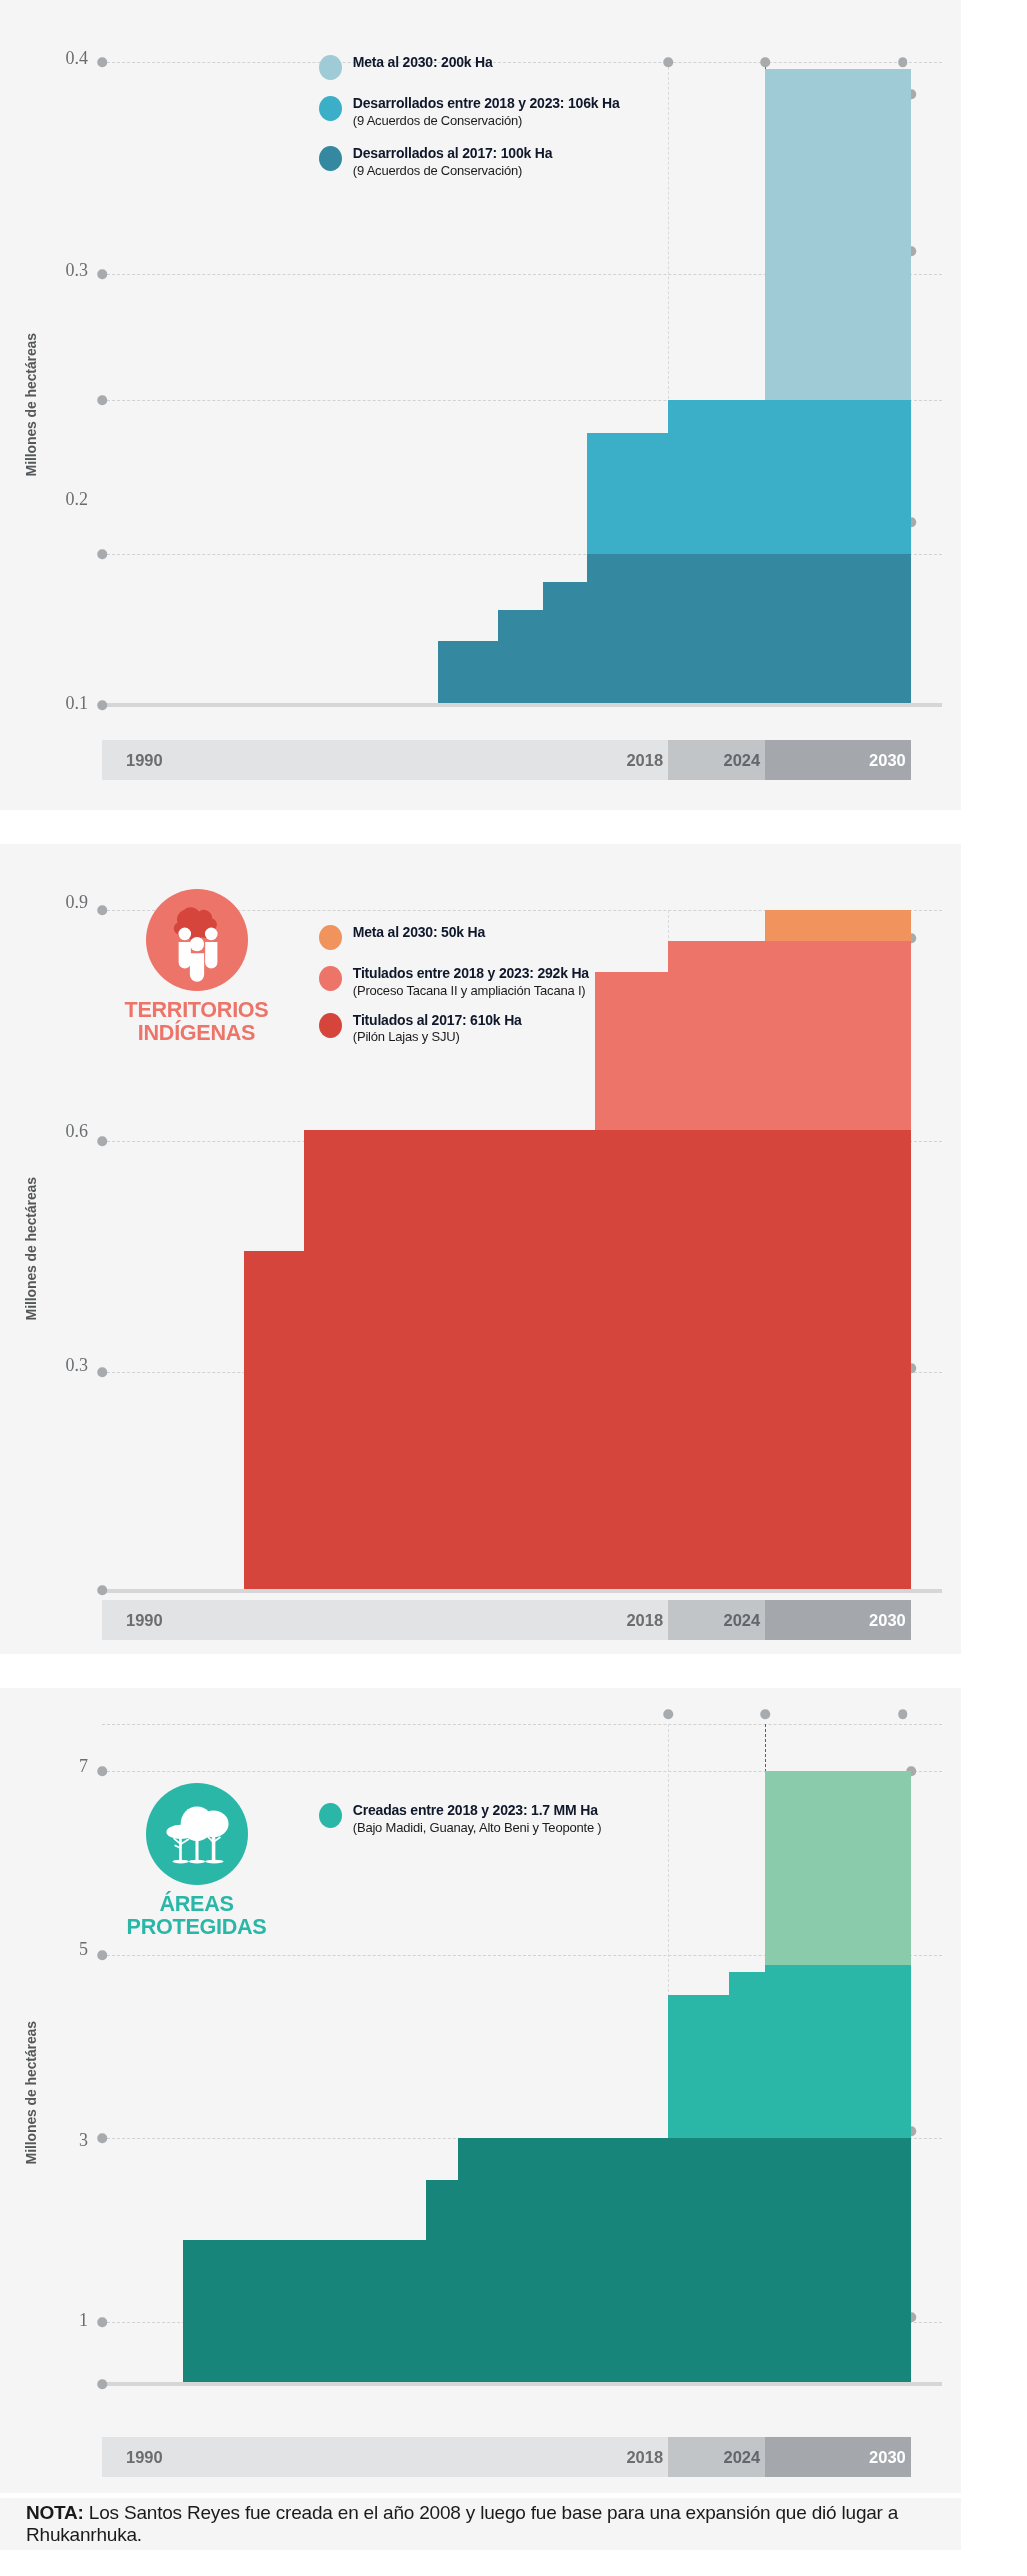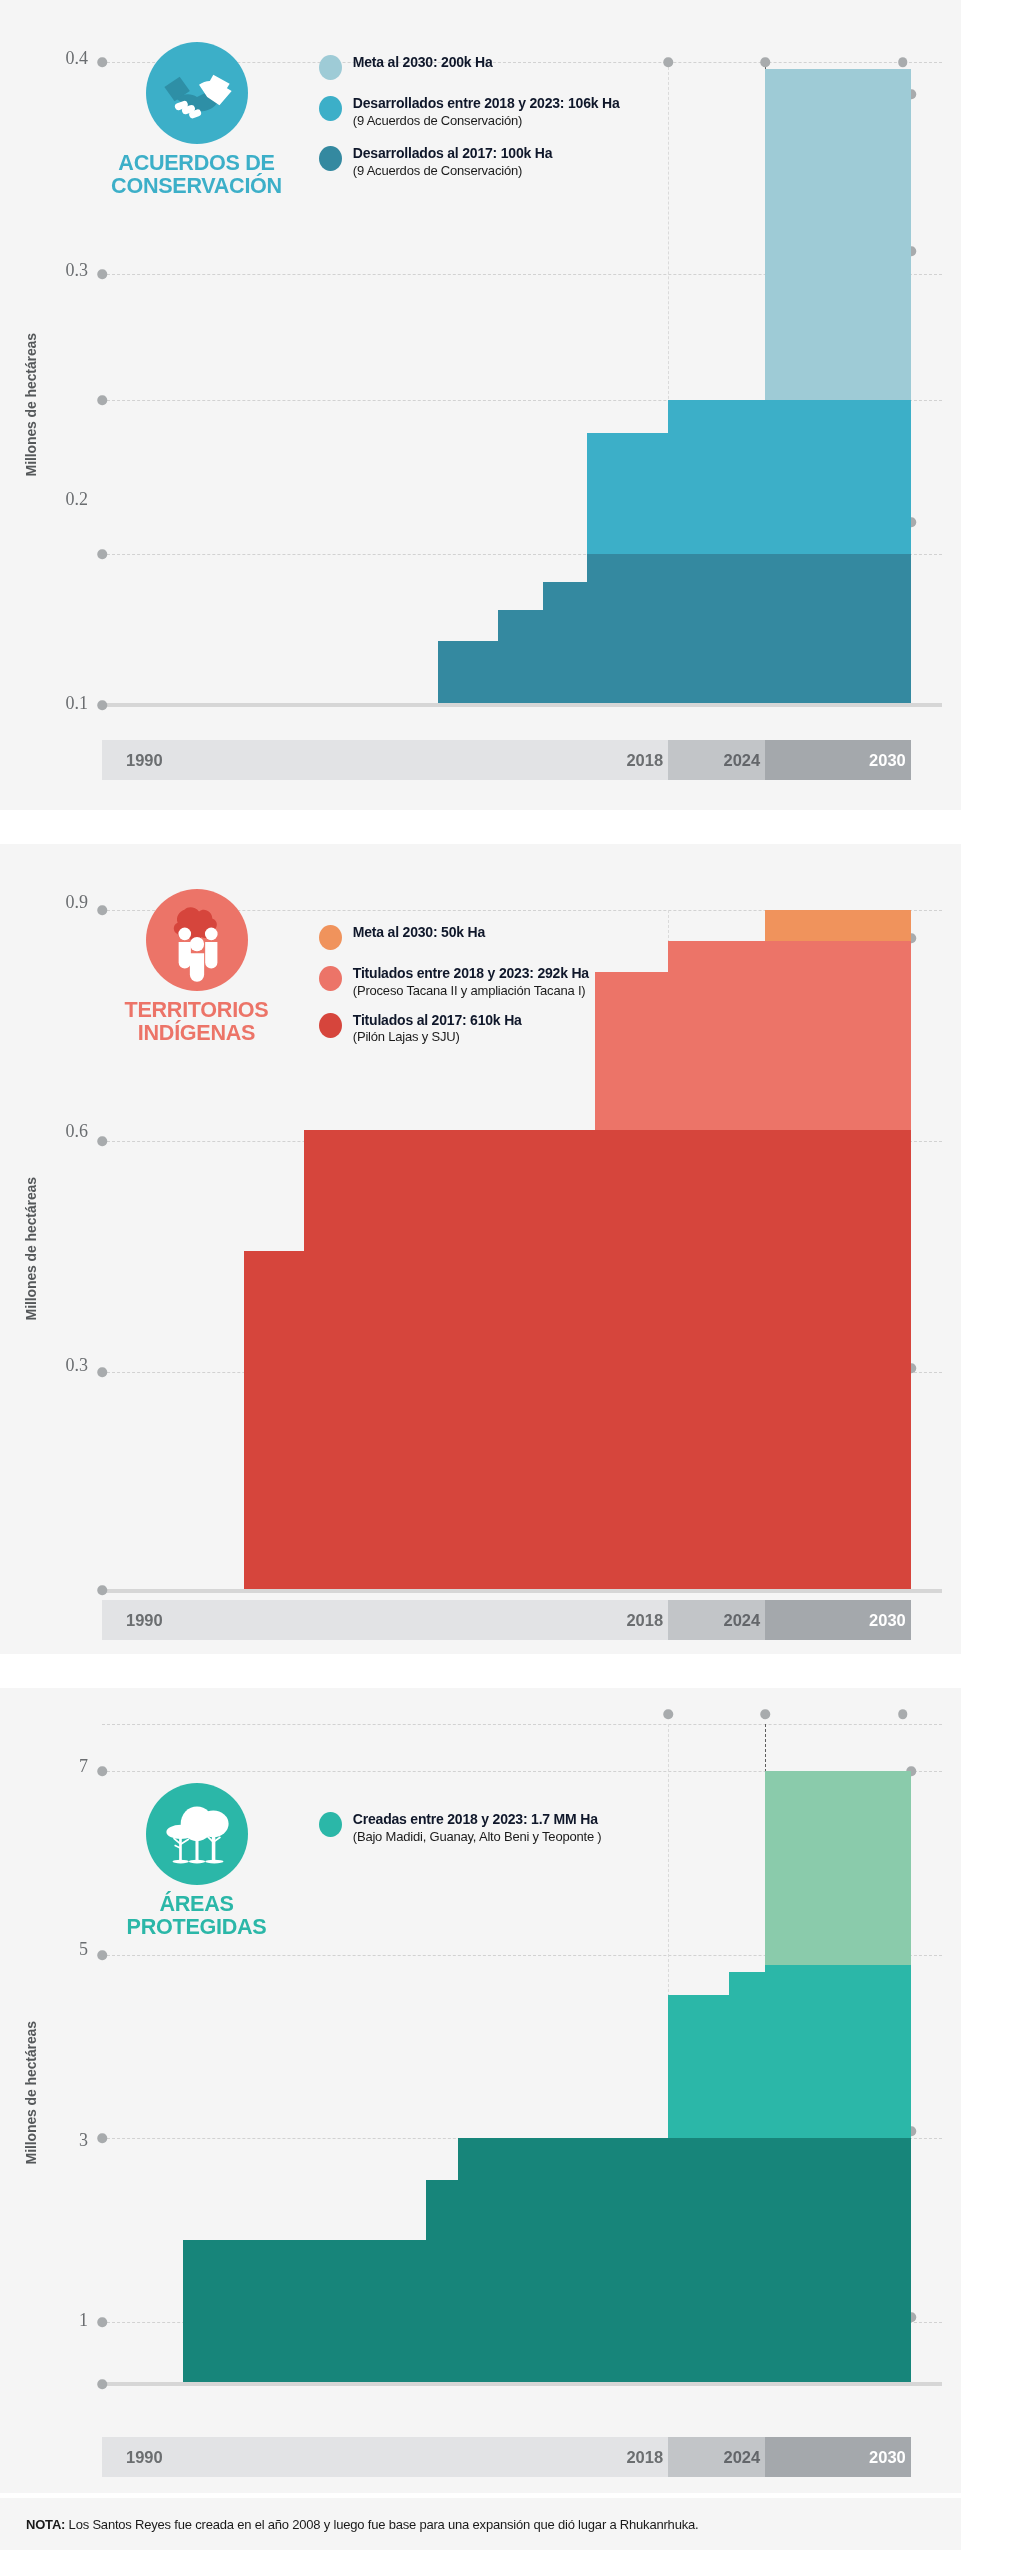--- a/index.html
+++ b/index.html
@@ -18,21 +18,21 @@
   #panel-1 { top: 0;    height: 810px; }
   #panel-2 { top: 844px; height: 810px; }
   #panel-3 { top: 1688px; height: 805px; }
   #note-bar {
     position:absolute; left:0; top:2498px; width:961px; height:52px;
     background:#f5f5f5;
     display:flex; align-items:center;
   }
   .note-text {
     padding-left: 26px;
-    font-size: 13px;
+    font-size: 19px;
     color:#1a1a1a;
     font-family:"Liberation Sans Narrow","Liberation Sans",sans-serif;
     letter-spacing:-0.2px;
   }
   .note-text b { font-weight:700; }
 
   
   .plot {
     position:absolute;
     left:102px; right:50px; 
@@ -180,39 +180,20 @@
       <div class="step" style="left:60%; width:40%; top:554px; height:149px; background:#3489a0;"></div>
       <div class="step" style="left:54.5%; width:5.5%; top:582px; height:121px; background:#3489a0;"></div>
       <div class="step" style="left:49%;   width:5.5%; top:610px; height:93px; background:#3489a0;"></div>
       <div class="step" style="left:41.5%; width:7.5%; top:641px; height:62px; background:#3489a0;"></div>
 
       <div class="baseline" style="left:0; right:-31px; top:703px;"></div>
       <div class="dot" style="left:0; top:705px;"></div>
     </div>
   </div>
 
-  <div class="iconwrap" style="left:102px; top:42px; width:189px;">
-    <div class="iconcircle" style="background:#3cafc8;">
-      <svg viewBox="0 0 100 100" width="102" height="102" aria-hidden="true">
-        <g transform="translate(0,4)">
-          <path d="M18 40 L33 30 L43 44 L28 54 Z" fill="#2e8fa6"></path>
-          <path d="M30 52 C36 46, 44 46, 50 50 L62 44 C68 41, 74 44, 76 49 L68 58 C62 64, 52 66, 45 62 Z" fill="#2e8fa6"></path>
-          <path d="M52 38 C58 33, 66 33, 72 37 L84 44 L72 58 L60 50 Z" fill="#ffffff"></path>
-          <path d="M66 28 L82 37 L72 53 L57 44 Z" fill="#ffffff"></path>
-          <rect x="28" y="55" width="13" height="7" rx="3.5" fill="#ffffff" transform="rotate(-20 34 58)"></rect>
-          <rect x="35" y="59" width="13" height="7" rx="3.5" fill="#ffffff" transform="rotate(-20 41 62)"></rect>
-          <rect x="42" y="63" width="12" height="7" rx="3.5" fill="#ffffff" transform="rotate(-20 48 66)"></rect>
-        </g>
-      </svg>
-    </div>
-    <div class="cat-title" style="color:#3cafc8;">
-      <div>ACUERDOS DE</div>
-      <div>CONSERVACIÓN</div>
-    </div>
-  </div>
 
   <div class="legend" style="left:319px; top:54px; width:407px;">
     <div class="legend-row">
       <div class="swatch" style="background:#9ecbd6;"></div>
       <div>
         <div class="legend-main">Meta al 2030: 200k Ha</div>
       </div>
     </div>
     <div class="legend-row" style="margin-top:15.6px;">
       <div class="swatch" style="background:#3cafc8;"></div>
@@ -409,21 +390,21 @@
         <ellipse cx="67" cy="77" rx="9" ry="1.8" fill="#ffffff"></ellipse>
       </svg>
     </div>
     <div class="cat-title" style="color:#2bb7a8;">
       <div>ÁREAS</div>
       <div>PROTEGIDAS</div>
     </div>
   </div>
 
   <div class="legend" style="left:319px; top:102px; width:442px;">
-    <div class="legend-row" style="margin-top:21px;">
+    <div class="legend-row" style="margin-top:12px;">
       <div class="swatch" style="background:#2bb7a8;"></div>
       <div>
         <div class="legend-main">Creadas entre 2018 y 2023: 1.7 MM Ha</div>
         <div class="legend-sub">(Bajo Madidi, Guanay, Alto Beni y Teoponte )</div>
       </div>
     </div>
   </div>
 
   <div class="xband" style="left:102px; top:755px; width:809px;">
     <div class="xseg s0" style="width:64%;">

